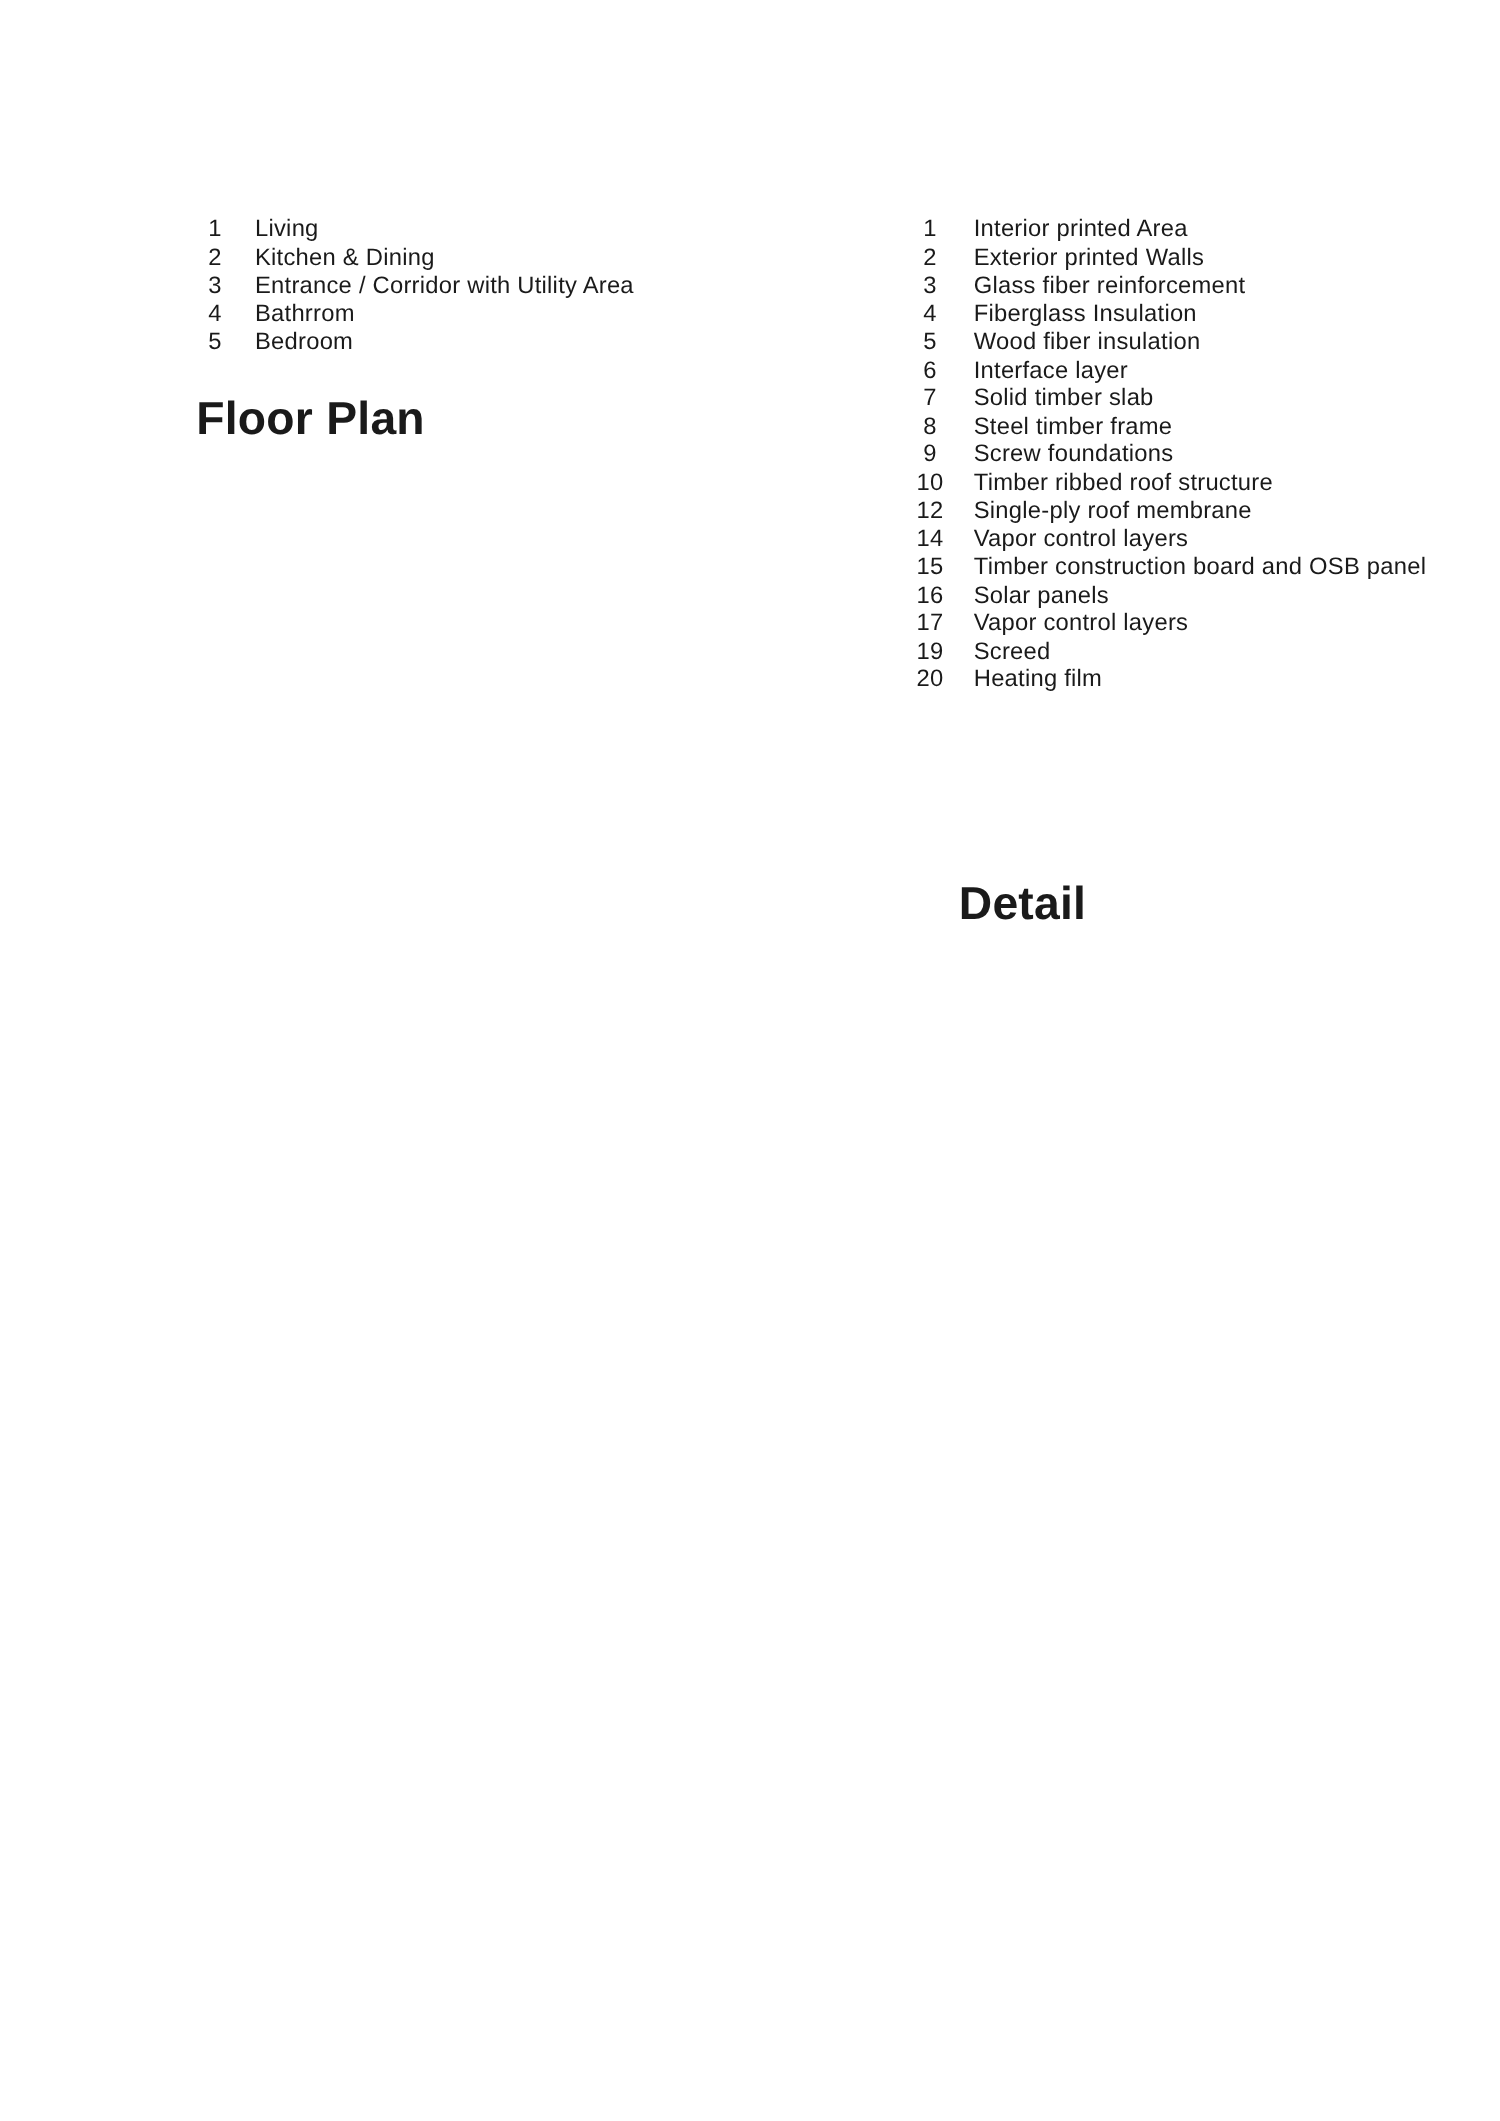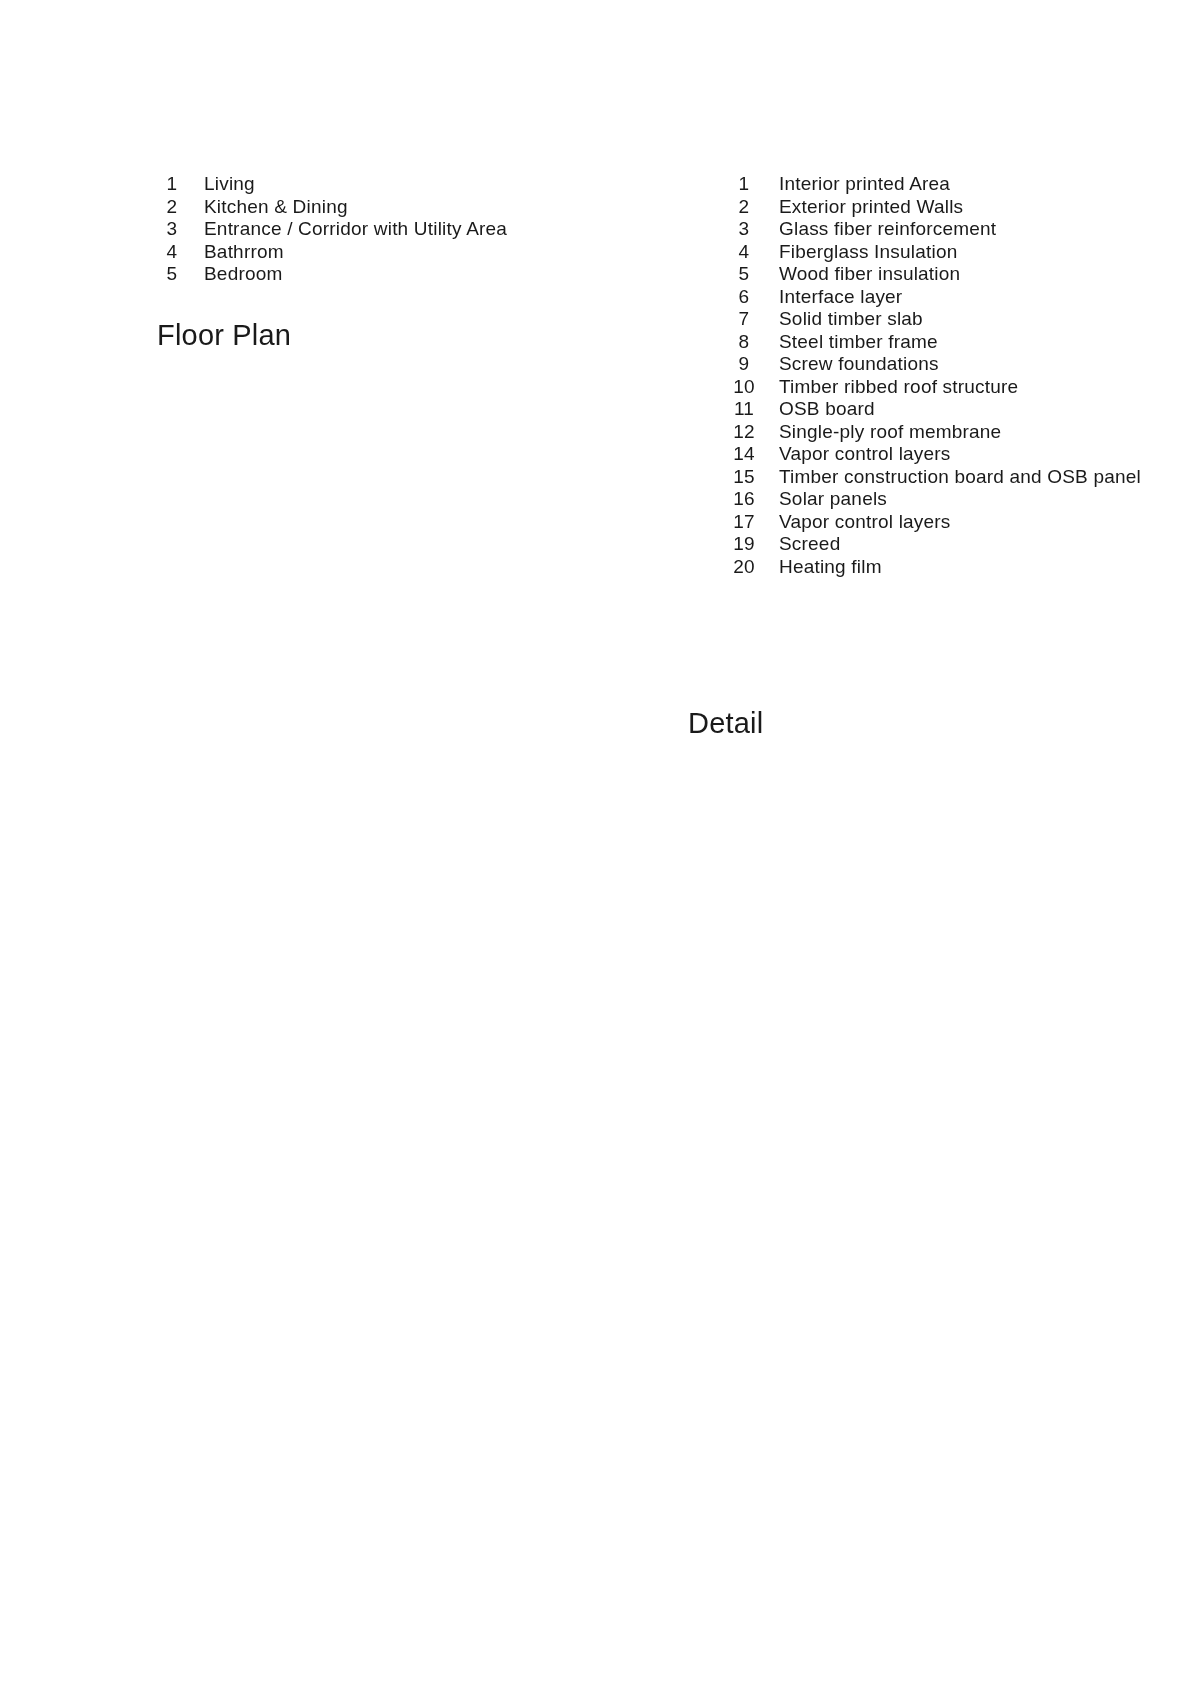--- a/index.html
+++ b/index.html
@@ -40,33 +40,33 @@
     top: 173px;
   }
   .legend-left .row { column-gap: 16px; }
   .legend-right {
     left: 728px;
     top: 173px;
   }
   .legend-right .row { column-gap: 19px; }
   .section-heading {
     position: absolute;
-    font-size: 29px;
+    font-size: 37px;
     line-height: 34.8px;
-    font-weight: 400;
+    font-weight: 700;
     letter-spacing: 0.2px;
     color: #1a1a1a;
     white-space: nowrap;
   }
   .heading-floor-plan {
     left: 157px;
     top: 318px;
   }
   .heading-detail {
-    left: 688px;
+    left: 767px;
     top: 706px;
   }
 </style>
 </head>
 <body>
 
 <div class="page">
 
   <div class="legend legend-left">
       <div class="row">
@@ -128,24 +128,20 @@
       </div>
       <div class="row">
         <span class="num">9</span>
         <span class="label">Screw foundations</span>
       </div>
       <div class="row">
         <span class="num">10</span>
         <span class="label">Timber ribbed roof structure</span>
       </div>
       <div class="row">
-        <span class="num">11</span>
-        <span class="label">OSB board</span>
-      </div>
-      <div class="row">
         <span class="num">12</span>
         <span class="label">Single-ply roof membrane</span>
       </div>
       <div class="row">
         <span class="num">14</span>
         <span class="label">Vapor control layers</span>
       </div>
       <div class="row">
         <span class="num">15</span>
         <span class="label">Timber construction board and OSB panel</span>

